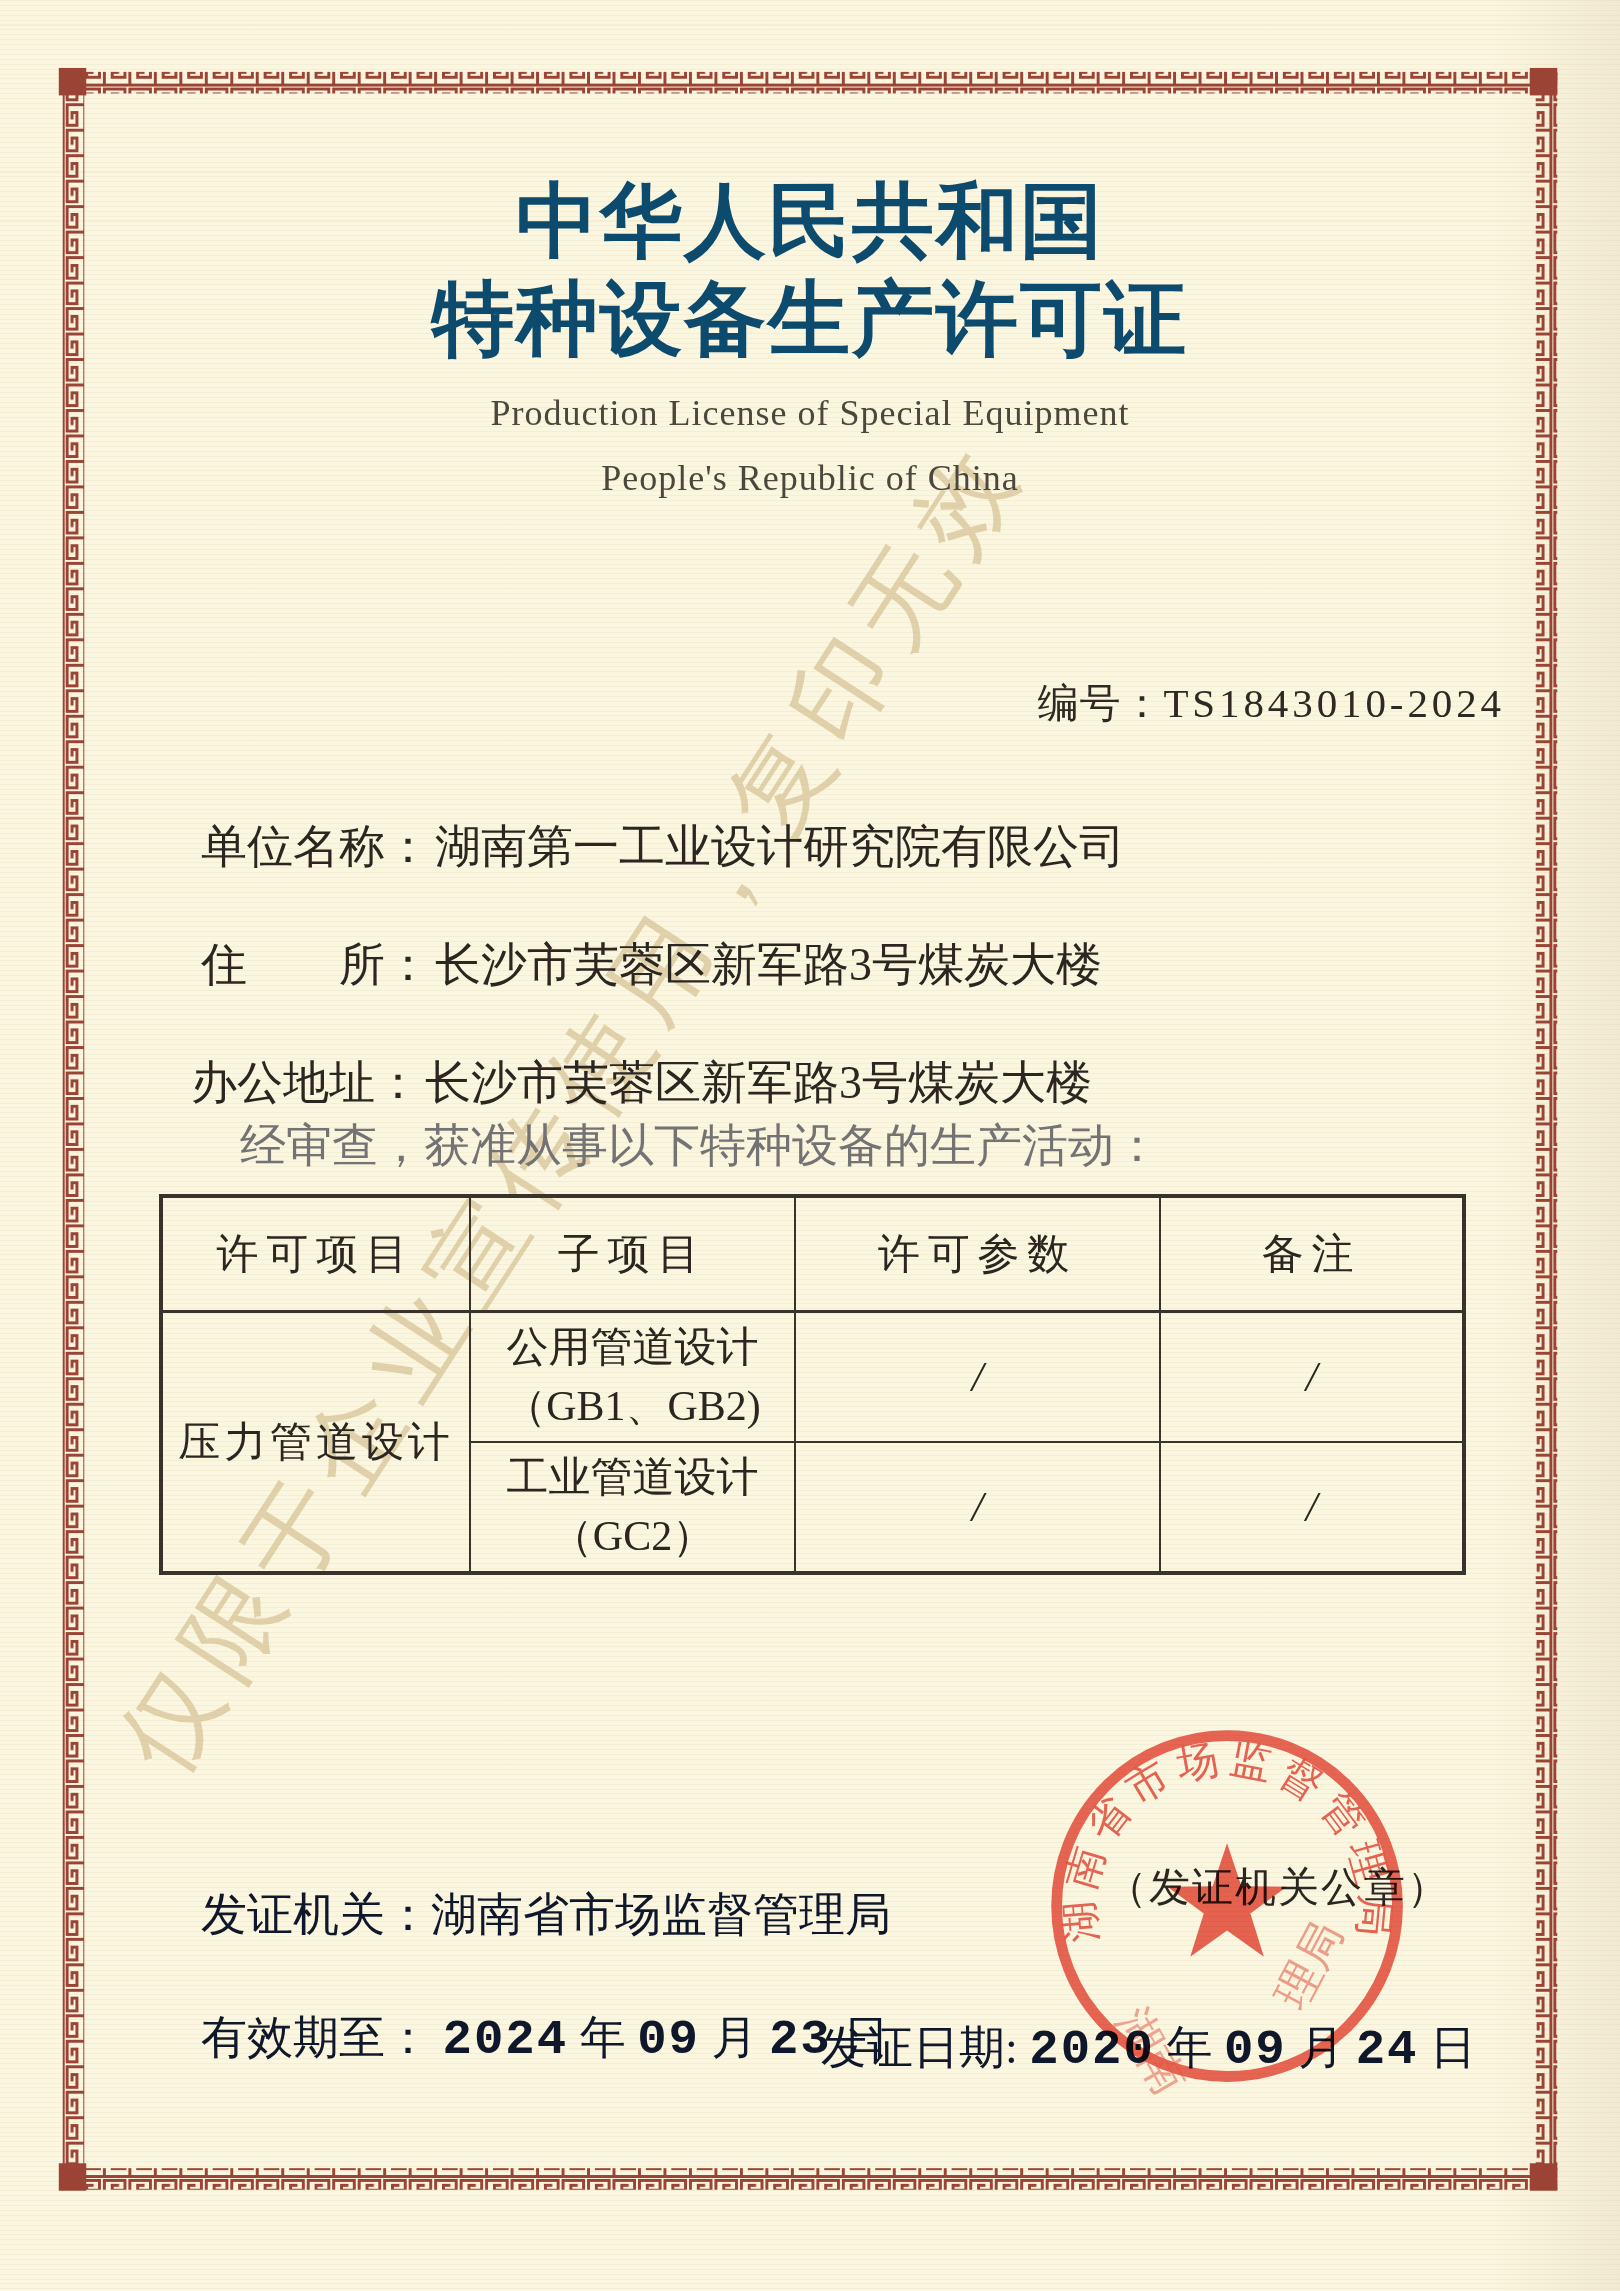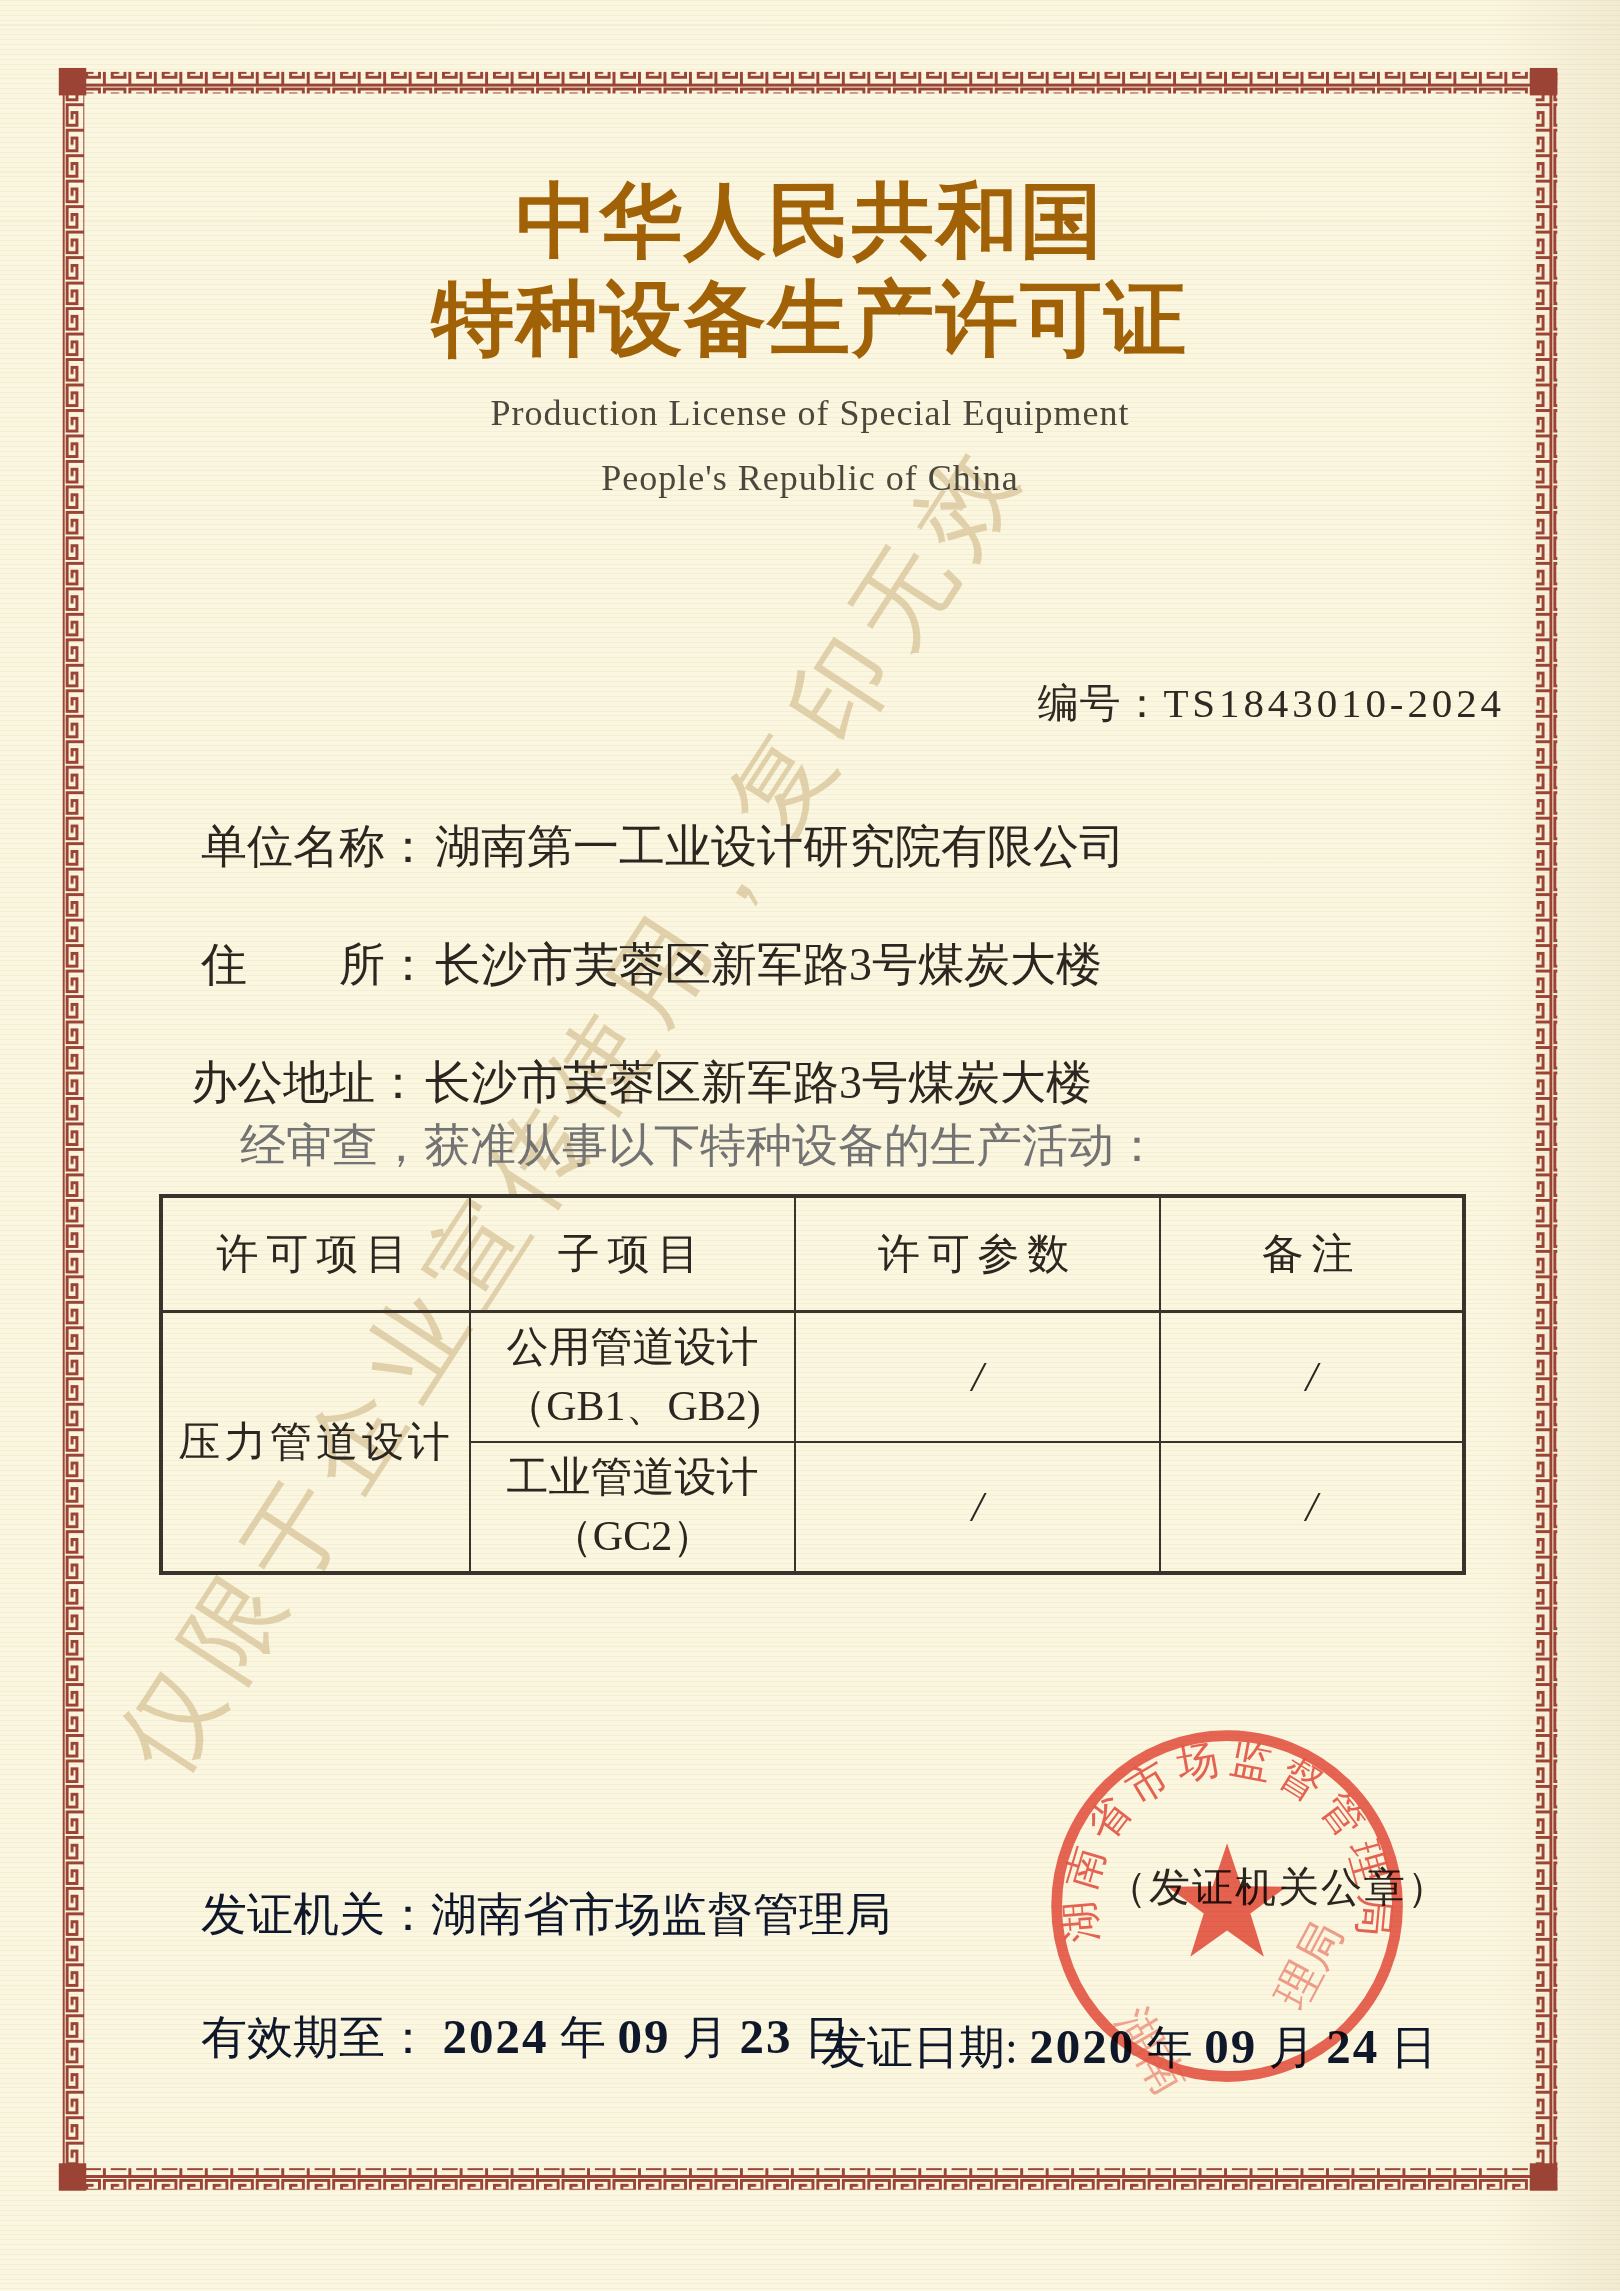--- a/index.html
+++ b/index.html
@@ -24,21 +24,21 @@
     transform:rotate(-57deg);transform-origin:0 50%;
     font-size:98px;letter-spacing:13.7px;white-space:nowrap;
     color:rgba(197,169,116,0.48);
     pointer-events:none;
   }
   .layer{position:absolute;inset:0;z-index:2;}
   .abs{position:absolute;}
   .center{left:0;width:100%;text-align:center;}
   .title-cn{
     font-family:"Liberation Sans","DejaVu Sans",sans-serif;
-    font-weight:700;color:#a16207;font-size:82px;line-height:1.15;
+    font-weight:700;color:#0c4a6e;font-size:82px;line-height:1.15;
     letter-spacing:2px;
   }
   .title-en{
     font-family:"Liberation Serif","DejaVu Serif",serif;
     color:#4c473c;font-size:36px;line-height:1.2;letter-spacing:1px;
   }
   .serial{
     font-size:41px;color:#2e2923;letter-spacing:1px;white-space:nowrap;
   }
   .serial .num{letter-spacing:3.9px;}
@@ -54,21 +54,21 @@
     padding:0;
   }
   .lic-table{border:4.9px solid #39332b;}
   .lic-table thead th{height:112px;font-size:42px;letter-spacing:7.8px;border-bottom-width:3.9px;}
   .lic-table td{height:128px;font-size:42px;}
   .cell-project{font-size:46px;letter-spacing:3.9px;}
   .cell-sub{line-height:1.4;}
   .cell-slash{font-size:49px;font-style:italic;}
   .footline{font-size:46px;white-space:nowrap;color:#0f172a;}
   .footline .digits{
-    font-family:Liberation Serif, serif;
+    font-family:Liberation Mono, monospace;
     font-weight:700;font-size:49px;letter-spacing:2px;
   }
   .sealnote{font-size:41px;color:#2b2620;letter-spacing:2px;white-space:nowrap;}
   .sealbox{position:absolute;left:1039px;top:1718px;z-index:3;mix-blend-mode:multiply;opacity:0.92;}
   .sealbox text{
     font-family:"Liberation Sans","DejaVu Sans",sans-serif;
     fill:#e5493c;
   }
 </style>
 </head>

